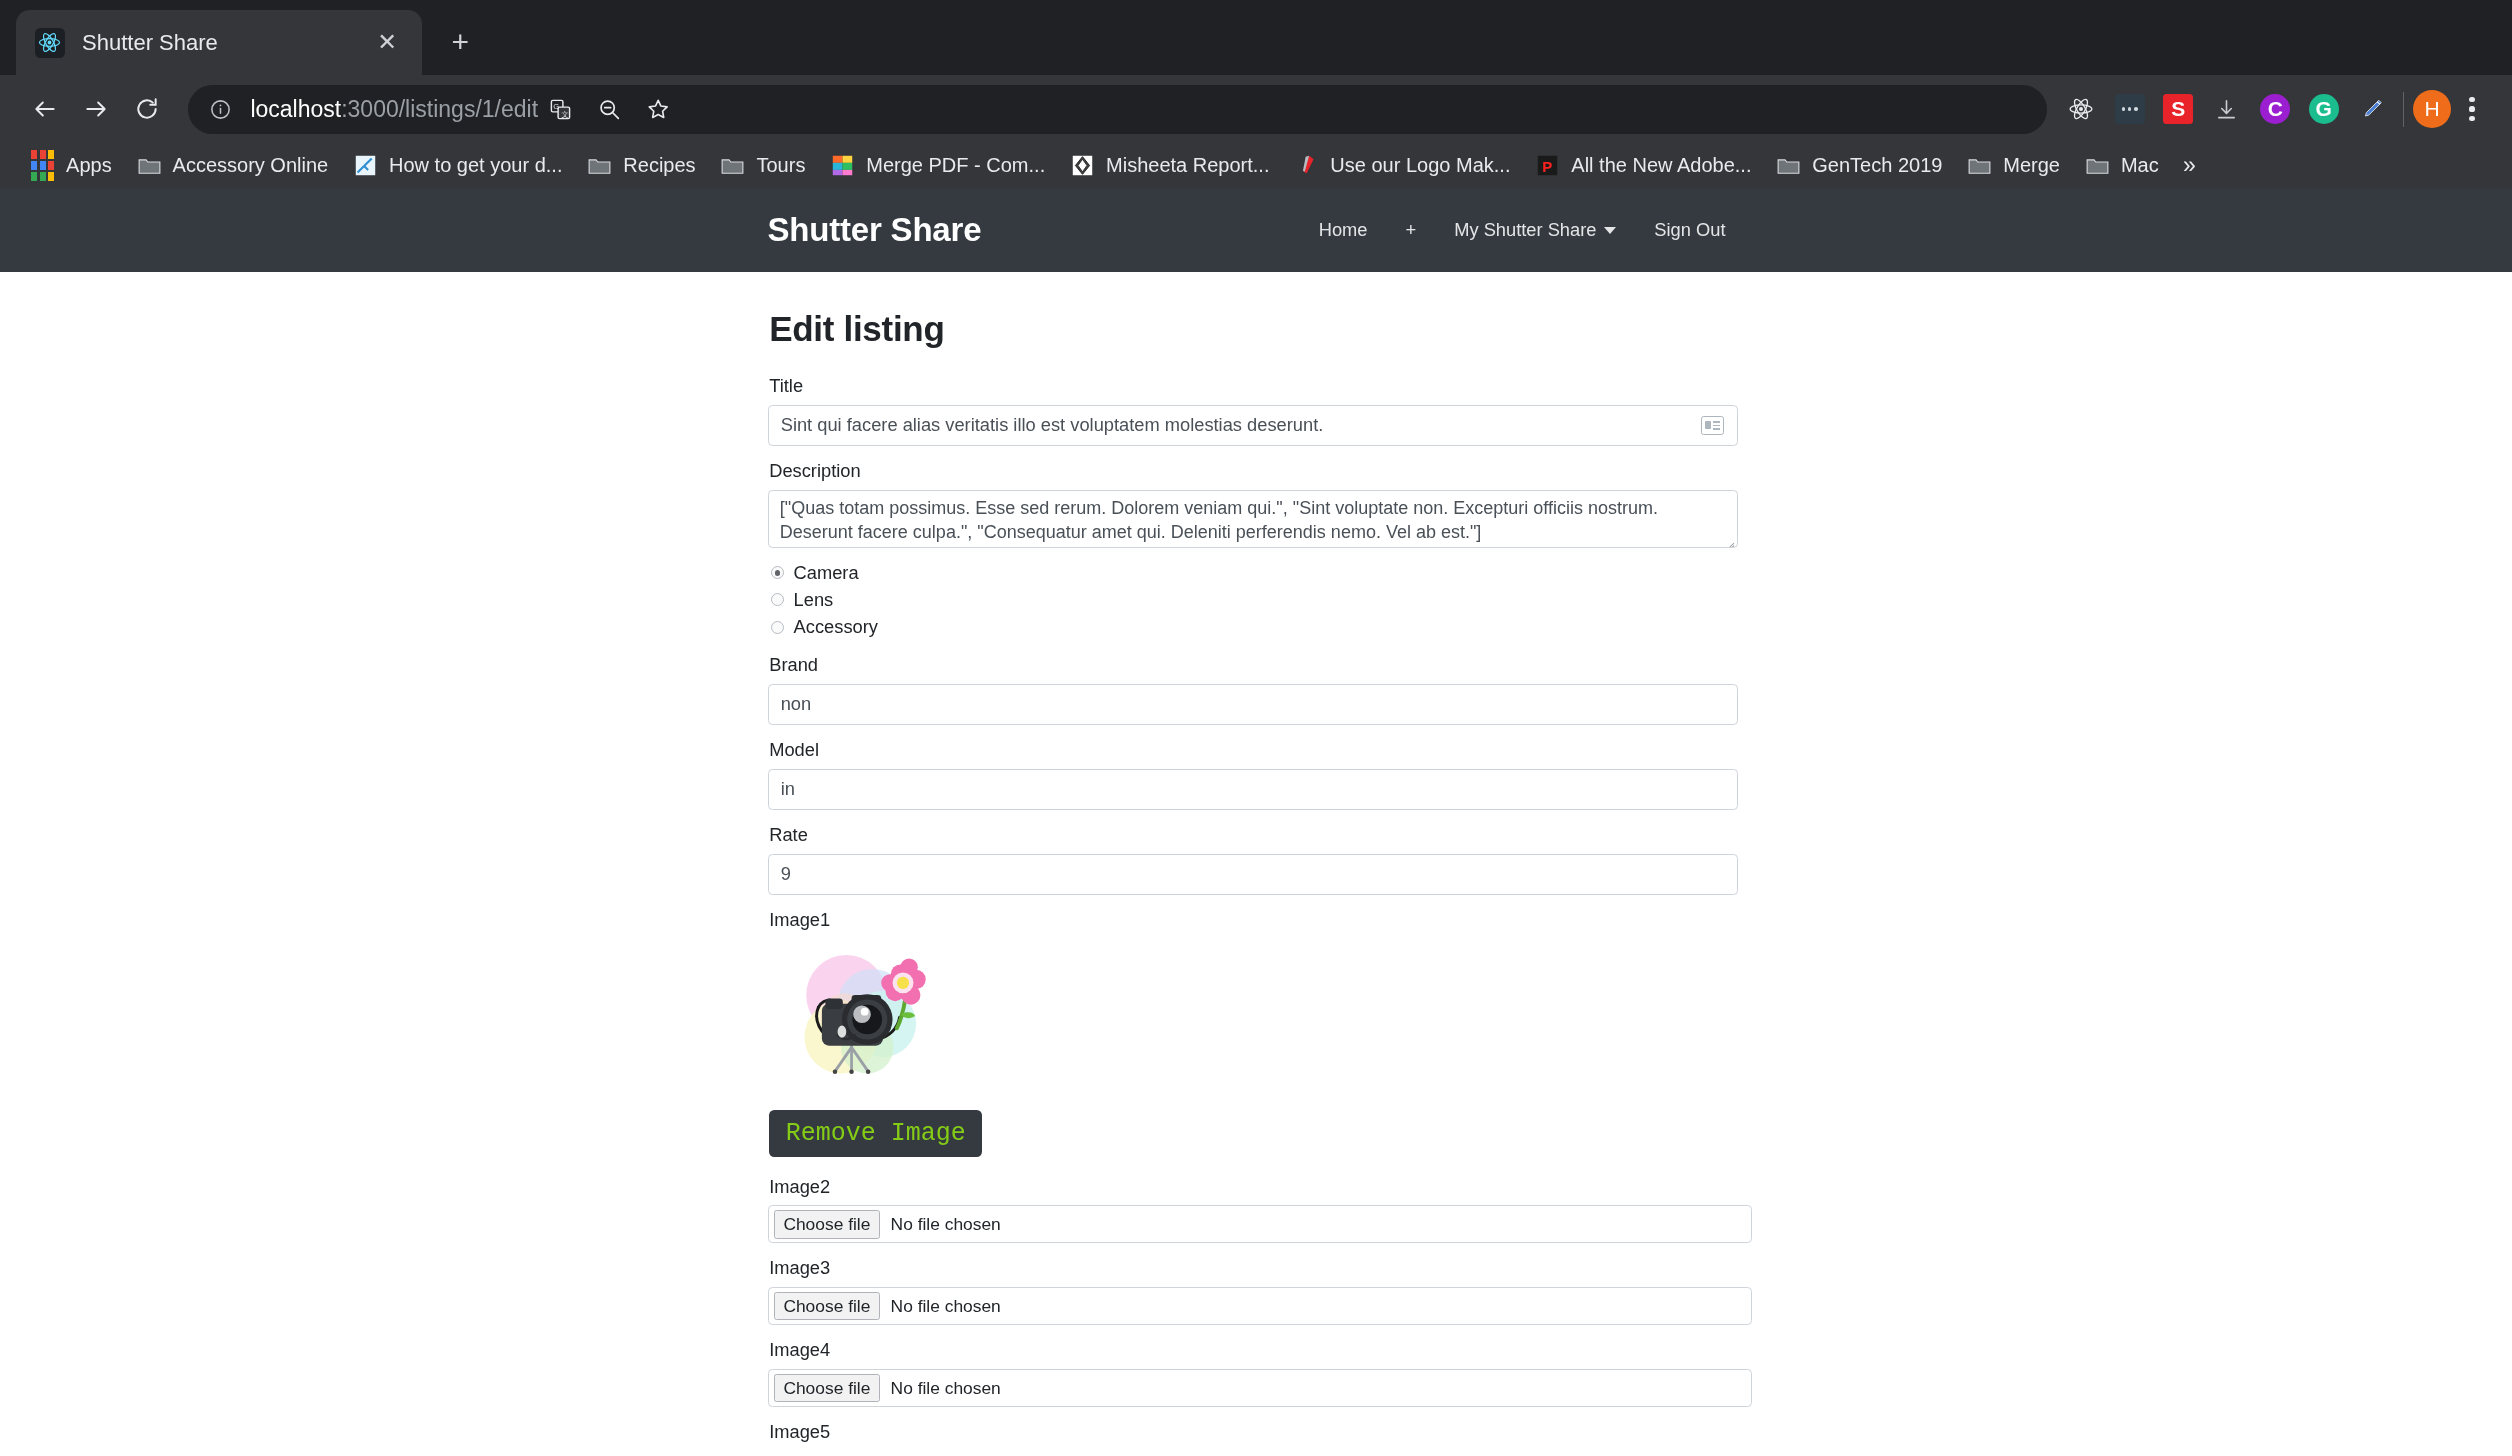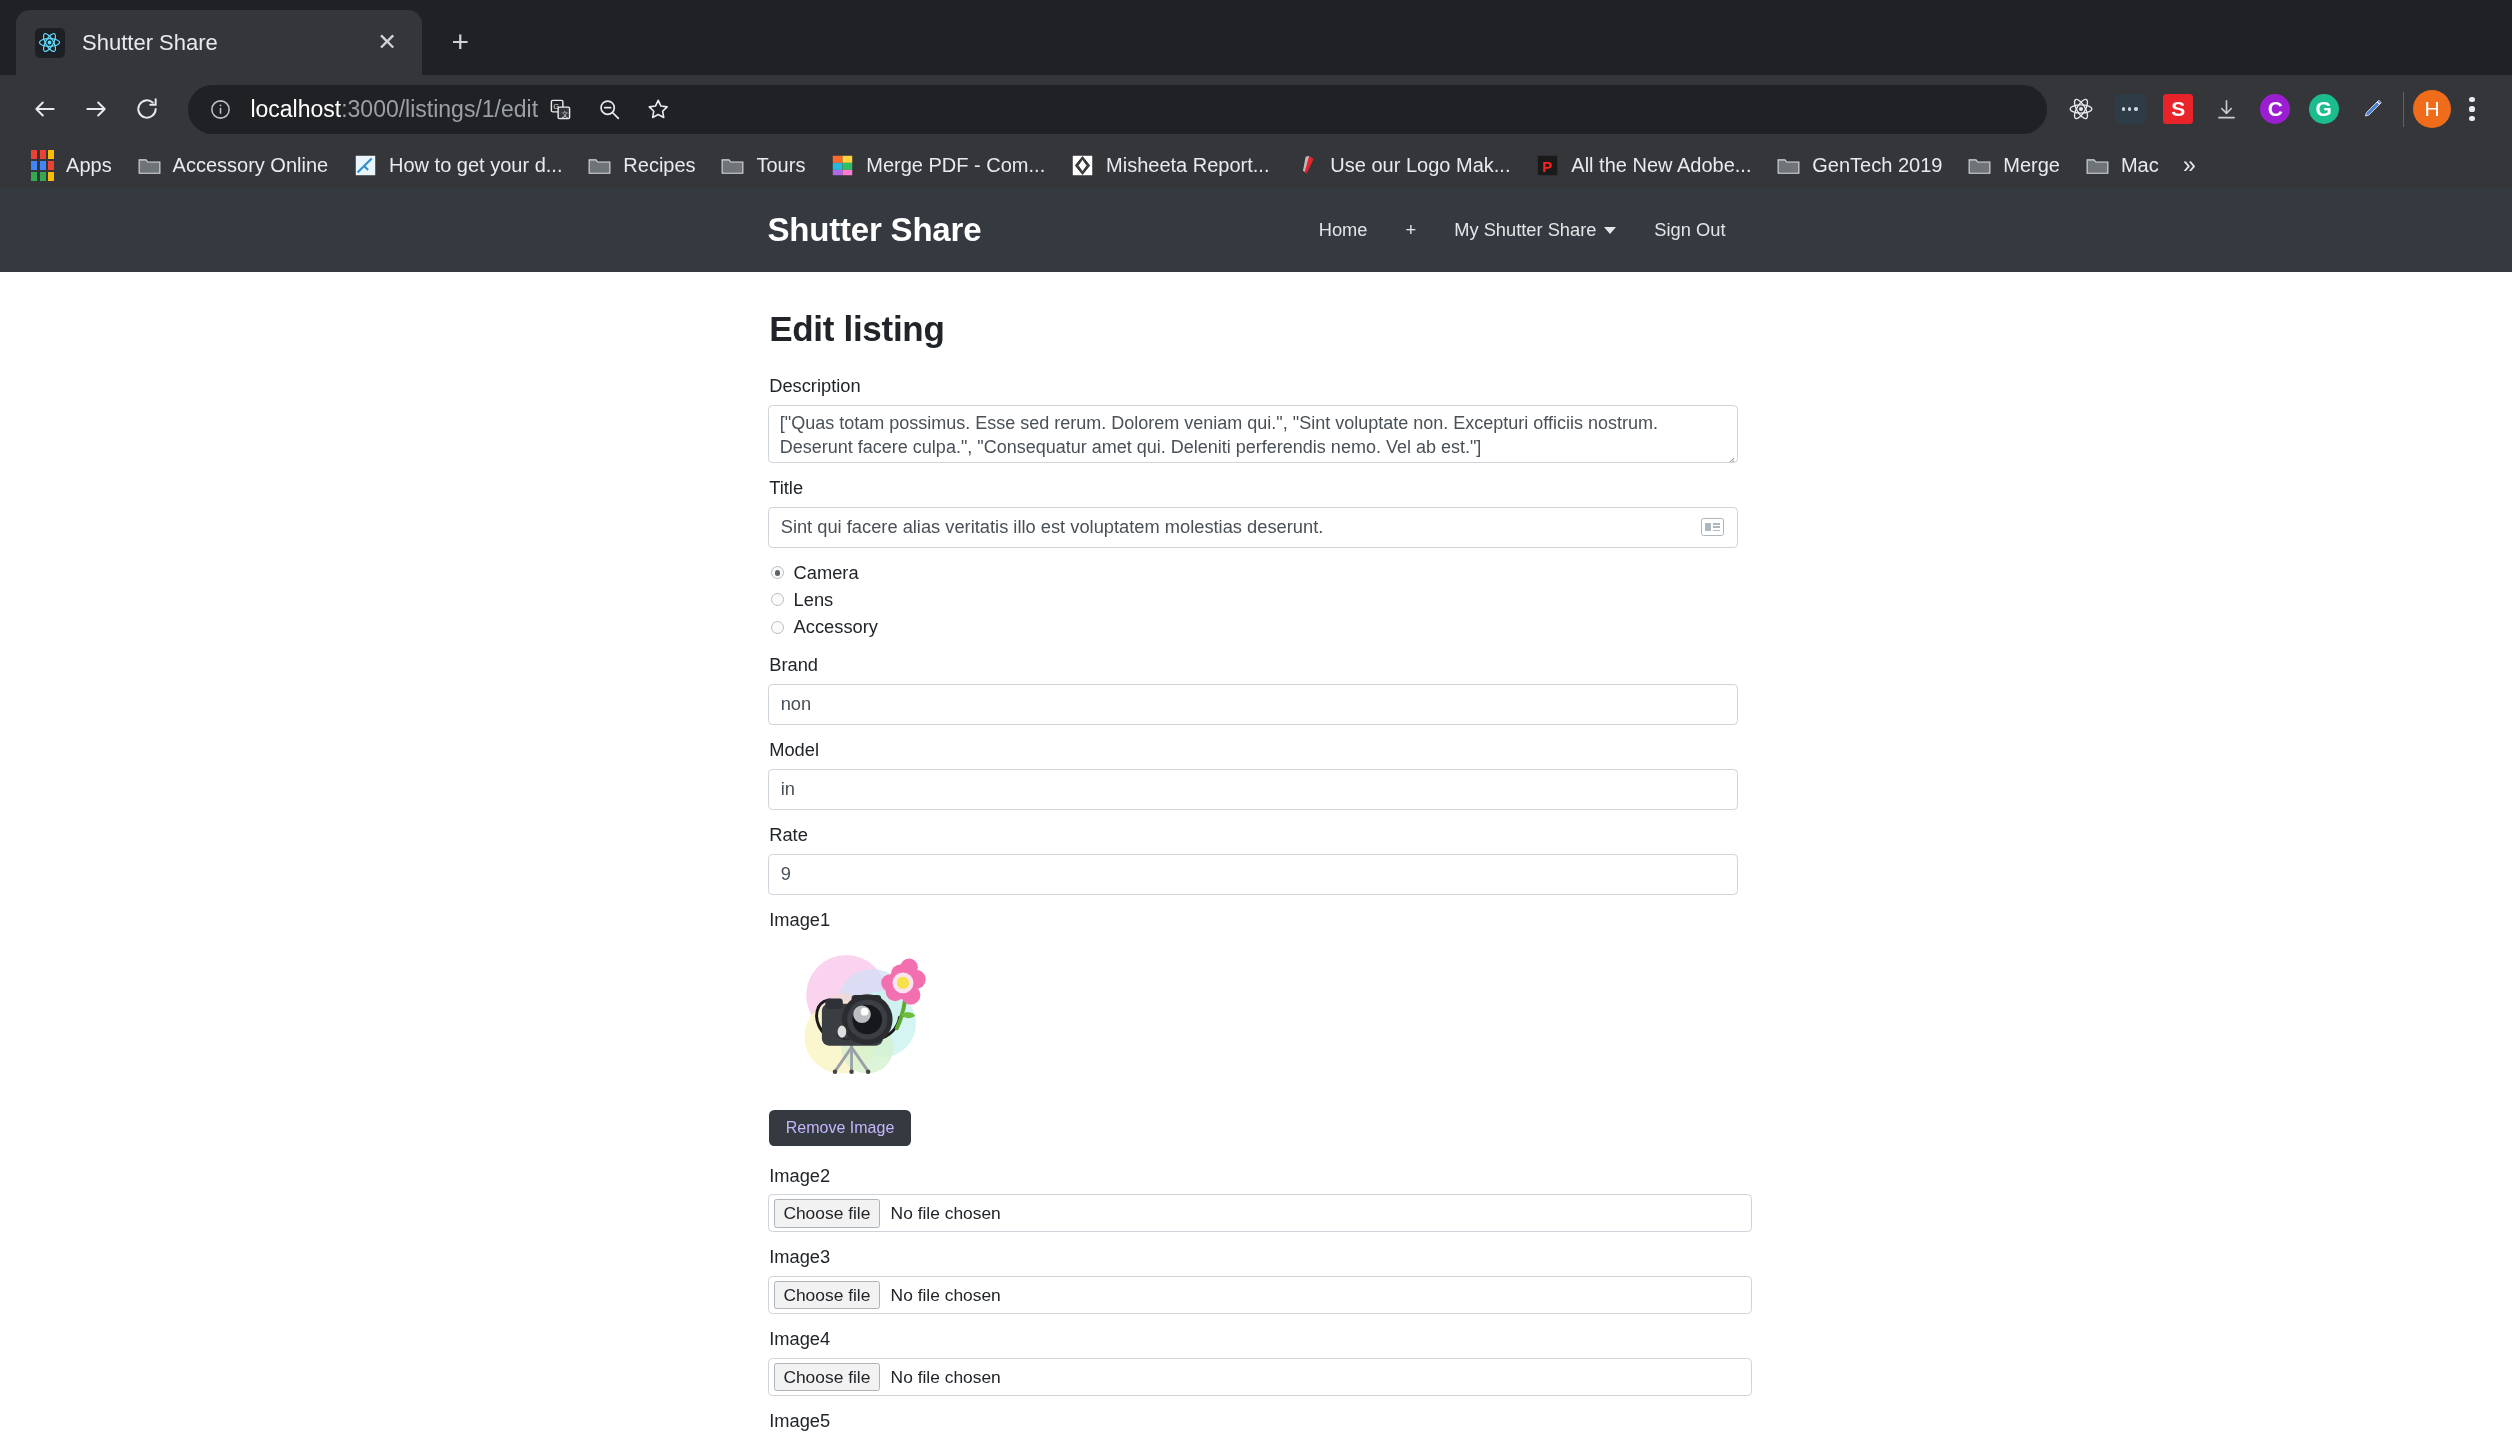--- a/index.html
+++ b/index.html
@@ -304,25 +304,25 @@
 
   
   .img-preview {
     width: 157px;
     height: 157px;
     margin: 10.5px 0 12.2px 19px;
     position: relative;
   }
   .btn-dark {
     background: #343a40;
-    color: #c4b5fd;
+    color: #84cc16;
     border: none;
     border-radius: 5.2px;
-    font-family: Liberation Sans, sans-serif;
-    font-size: 16px;
+    font-family: Liberation Mono, monospace;
+    font-size: 25px;
     padding: 8.7px 16.6px;
     display: inline-flex;
     align-items: center;
     justify-content: center;
   }
   .remove-img-wrap { margin: 0 0 19px 1.7px; }
 
   
   .ffile {
     width: 984px;
@@ -622,41 +622,41 @@
       </span>
     </div>
   </div>
 </div>
 
 <div class="container">
 
   <h1 class="page-title">Edit listing</h1>
 
   <div class="field">
-    <label class="flabel">Description</label>
-    <div class="ftextarea">
-      <span>["Quas totam possimus. Esse sed rerum. Dolorem veniam qui.", "Sint voluptate non. Excepturi officiis nostrum. Deserunt facere culpa.", "Consequatur amet qui. Deleniti perferendis nemo. Vel ab est."]</span>
-      <span class="resize-grip">
-        <i style="width:10.5px; top:9.6px;"></i>
-        <i style="width:6.1px; top:11.3px;"></i>
-      </span>
-    </div>
-  </div>
-
-  <div class="field">
     <label class="flabel">Title</label>
     <div class="finput">
       <span class="val">Sint qui facere alias veritatis illo est voluptatem molestias deserunt.</span>
       <span class="autofill-ico">
         <span class="af-sq"></span>
         <span class="af-lines">
             <i></i>
             <i></i>
             <i></i>
           </span>
+      </span>
+    </div>
+  </div>
+
+  <div class="field">
+    <label class="flabel">Description</label>
+    <div class="ftextarea">
+      <span>["Quas totam possimus. Esse sed rerum. Dolorem veniam qui.", "Sint voluptate non. Excepturi officiis nostrum. Deserunt facere culpa.", "Consequatur amet qui. Deleniti perferendis nemo. Vel ab est."]</span>
+      <span class="resize-grip">
+        <i style="width:10.5px; top:9.6px;"></i>
+        <i style="width:6.1px; top:11.3px;"></i>
       </span>
     </div>
   </div>
 
   <div class="field">
     <div class="radio-row">
       <span class="radio checked"></span>
       <span class="radio-label">Camera</span>
     </div>
     <div class="radio-row">

